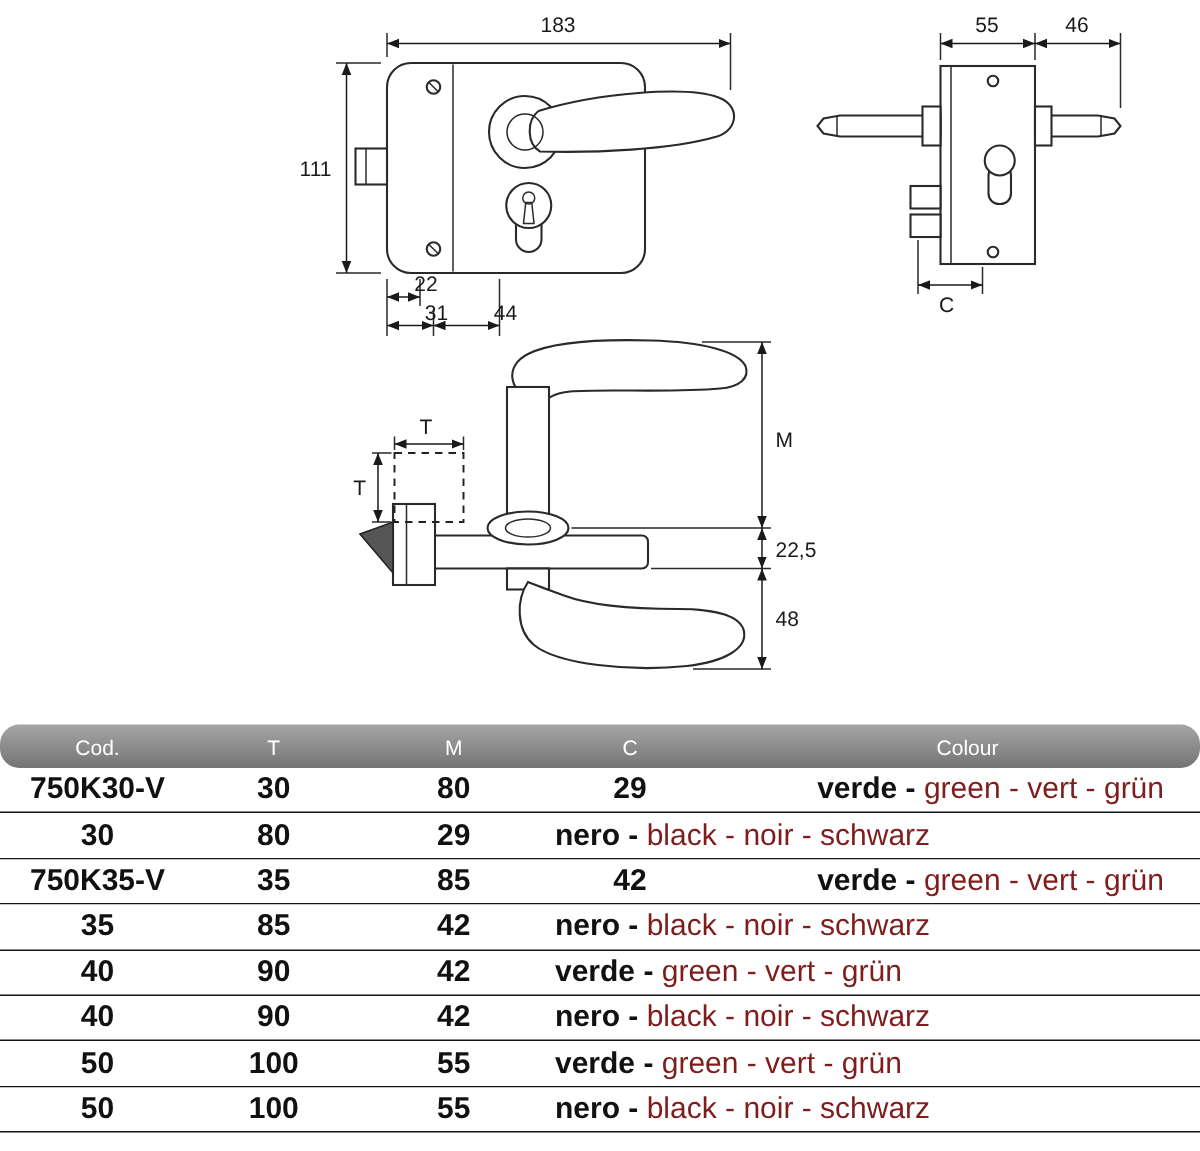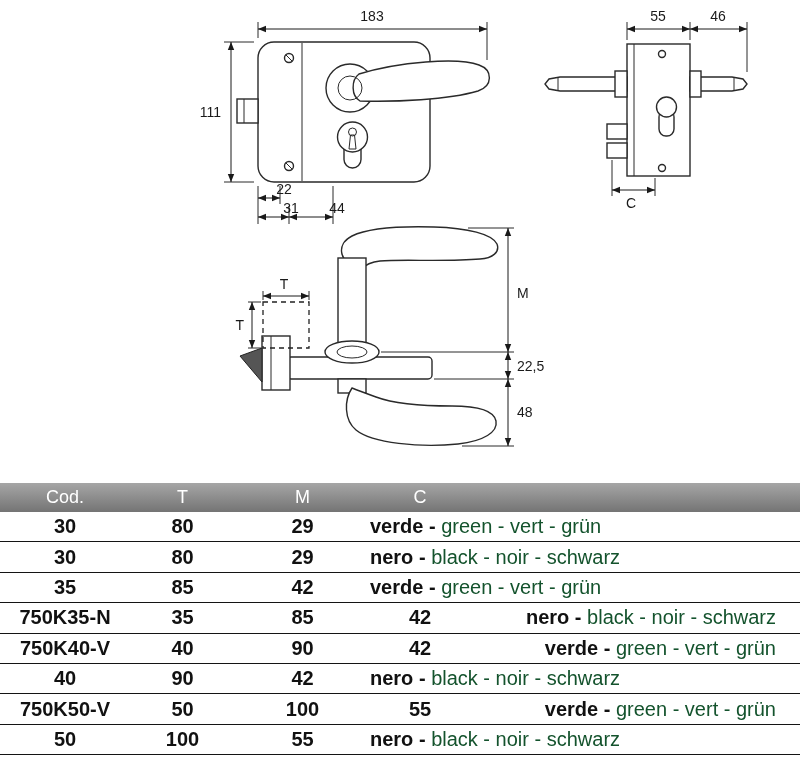--- a/index.html
+++ b/index.html
@@ -13,34 +13,34 @@
   svg text { font-family:"Liberation Sans", sans-serif; font-size:14px; fill:#1a1a1a; }
   svg .shape { stroke:#2a2a2a; stroke-width:1.4; fill:#ffffff; }
   svg .thin  { stroke:#2a2a2a; stroke-width:1;   fill:none; }
   svg .dim   { stroke:#1a1a1a; stroke-width:1;   fill:none; }
 
   .table { width:800px; }
   .thead {
     display:grid; grid-template-columns:130px 105px 135px 100px 1fr;
     height:29px; align-items:center;
     background:linear-gradient(#a6a6a6, #747474);
-    color:#ffffff; font-size:18px;
+    color:#ffffff; font-size:14px;border-radius:13px;
   }
   .thead > div { text-align:center; }
   .thead .h-colour { padding-left:20px; }
   .trow {
     display:grid; grid-template-columns:130px 105px 135px 100px 1fr;
     height:30.4px; align-items:center;
     border-bottom:1.6px solid #141414;
     font-size:20px; font-weight:700; color:#111111;
     background:#ffffff;
   }
   .trow > div { text-align:center; }
   .trow .c-colour { text-align:right; padding-right:24px; white-space:nowrap; }
-  .colour-alt { font-weight:400; color:#14532d; }
+  .colour-alt { font-weight:400; color:#7f1d1d; }
 </style>
 </head>
 <body>
 
 <div class="drawing-wrap">
   <svg width="800" height="483" viewBox="0 0 800 483">
     <defs>
       <marker id="arrow" markerWidth="9" markerHeight="8" refX="8" refY="4" orient="auto-start-reverse" markerUnits="userSpaceOnUse">
         <path d="M0,0.8 L8,4 L0,7.2 z" fill="#1a1a1a"></path>
       </marker>
@@ -173,68 +173,68 @@
     </g>
   </svg>
 </div>
 
 <div class="table">
   <div class="thead">
     <div>Cod.</div>
     <div>T</div>
     <div>M</div>
     <div>C</div>
+    <div class="h-colour">Colour</div>
   </div>
   <div id="tbody">
   <div class="trow">
+    <div class="cell c-cod">750K30-V</div>
     <div class="cell c-t">30</div>
     <div class="cell c-m">80</div>
     <div class="cell c-c">29</div>
     <div class="cell c-colour"><span class="colour-main">verde - </span><span class="colour-alt">green - vert - grün</span></div>
   </div>
 
   <div class="trow">
     <div class="cell c-t">30</div>
     <div class="cell c-m">80</div>
     <div class="cell c-c">29</div>
     <div class="cell c-colour"><span class="colour-main">nero - </span><span class="colour-alt">black - noir - schwarz</span></div>
   </div>
 
   <div class="trow">
+    <div class="cell c-cod">750K35-V</div>
     <div class="cell c-t">35</div>
     <div class="cell c-m">85</div>
     <div class="cell c-c">42</div>
     <div class="cell c-colour"><span class="colour-main">verde - </span><span class="colour-alt">green - vert - grün</span></div>
   </div>
 
   <div class="trow">
-    <div class="cell c-cod">750K35-N</div>
     <div class="cell c-t">35</div>
     <div class="cell c-m">85</div>
     <div class="cell c-c">42</div>
     <div class="cell c-colour"><span class="colour-main">nero - </span><span class="colour-alt">black - noir - schwarz</span></div>
   </div>
 
   <div class="trow">
-    <div class="cell c-cod">750K40-V</div>
     <div class="cell c-t">40</div>
     <div class="cell c-m">90</div>
     <div class="cell c-c">42</div>
     <div class="cell c-colour"><span class="colour-main">verde - </span><span class="colour-alt">green - vert - grün</span></div>
   </div>
 
   <div class="trow">
     <div class="cell c-t">40</div>
     <div class="cell c-m">90</div>
     <div class="cell c-c">42</div>
     <div class="cell c-colour"><span class="colour-main">nero - </span><span class="colour-alt">black - noir - schwarz</span></div>
   </div>
 
   <div class="trow">
-    <div class="cell c-cod">750K50-V</div>
     <div class="cell c-t">50</div>
     <div class="cell c-m">100</div>
     <div class="cell c-c">55</div>
     <div class="cell c-colour"><span class="colour-main">verde - </span><span class="colour-alt">green - vert - grün</span></div>
   </div>
 
   <div class="trow">
     <div class="cell c-t">50</div>
     <div class="cell c-m">100</div>
     <div class="cell c-c">55</div>

